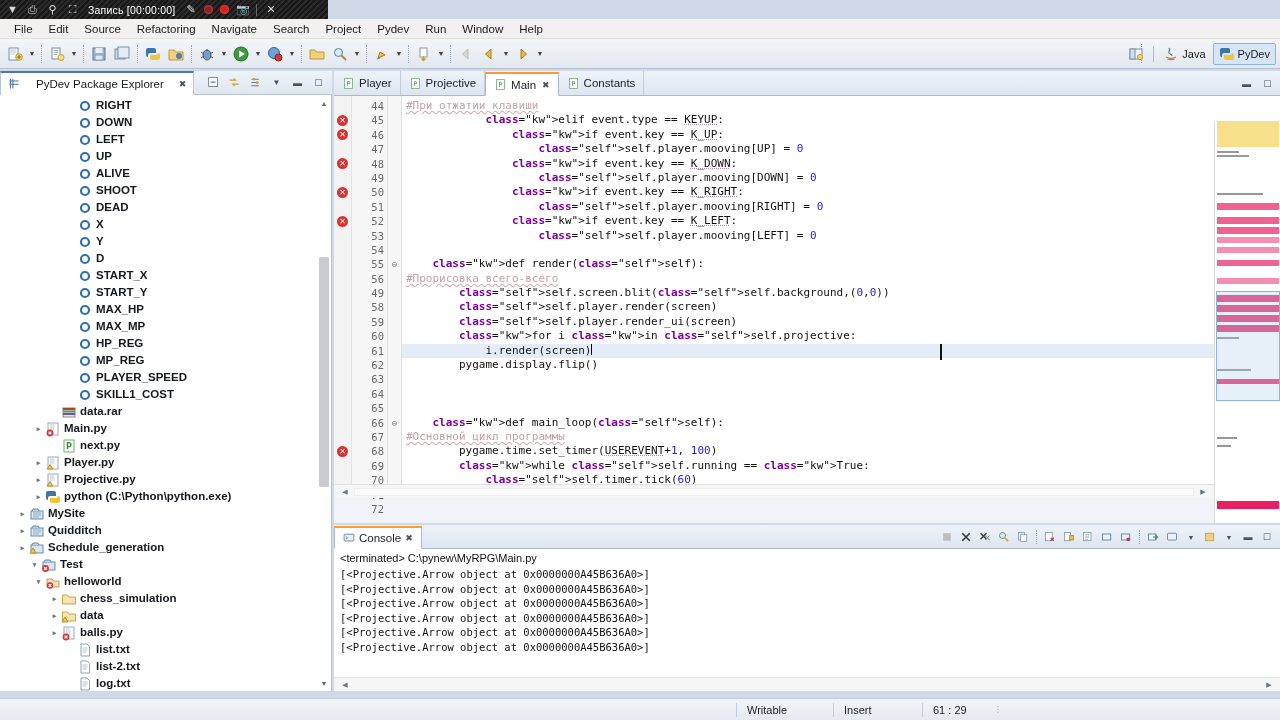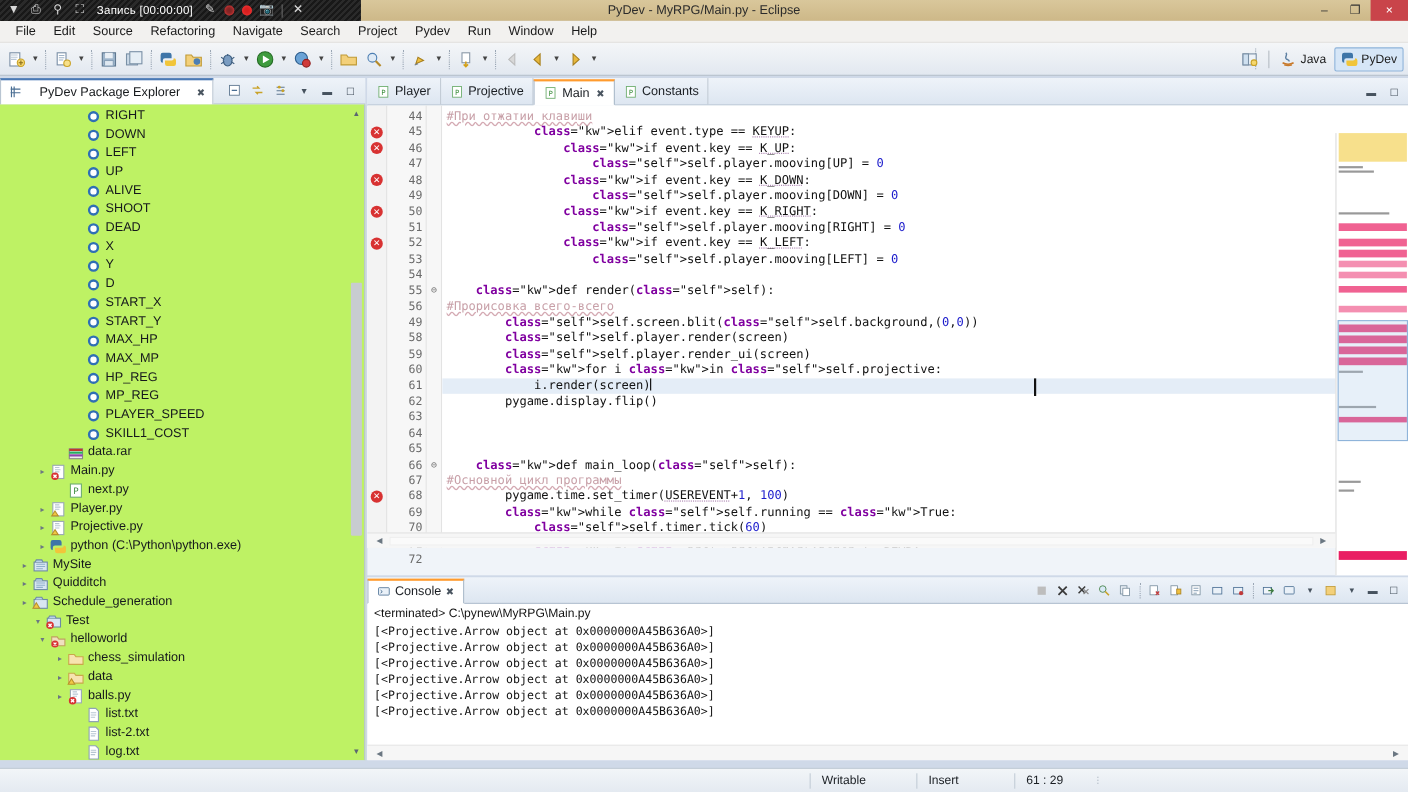--- a/index.html
+++ b/index.html
@@ -84,22 +84,23 @@
                  display: flex; align-items: center; position: relative;
                  border-bottom: 1px solid #b9c5d2; }
   .view-tab { display: flex; align-items: center; gap: 15px; height: 24px;
               padding: 0 7px; font-size: 11.5px; color: #16191c;
               background: #fff; border: 1px solid #b9c5d2; border-bottom: none;
               border-top: 2px solid #4a79b5; }
   .view-tools { position: absolute; right: 4px; display: flex; align-items: center; gap: 2px; }
   .vt-btn { width: 19px; height: 19px; display: flex; align-items: center; justify-content: center; }
   .tree {
     position: absolute; left: 0; top: 24px; width: 332px; height: 596px;
-    background: #bef264; overflow: hidden; padding-top: 2px;
+    background: #ffffff; overflow: hidden; padding-top: 2px;
     border-right: 1px solid #b9c5d2;
+    font-weight: bold;
   }
   .tnode { display: flex; align-items: center; height: 17px; font-size: 11.5px;
            color: #15181c; white-space: nowrap; }
   .twist { width: 13px; height: 17px; display: flex; align-items: center;
            justify-content: center; font-size: 7px; color: #6b7782; }
   .ticon { width: 16px; height: 16px; margin-right: 3px; display: flex;
            align-items: center; justify-content: center; flex: 0 0 16px; }
   .tlabel { line-height: 17px; }
   .tree-vscroll { position: absolute; right: 2px; top: 26px; width: 12px; height: 592px; }
   .tvs-up, .tvs-dn { position: absolute; width: 12px; height: 12px; font-size: 7px;
@@ -195,28 +196,20 @@
              justify-content: center; color: #9aa6b2; font-size: 8px; letter-spacing: 0; }
   .sb-spacer { flex: 1; }
   .text-cursor { position: absolute; left: 940px; top: 344px; width: 2px; height: 16px;
                  background: #111; }
 </style>
 </head>
 <body>
 
 <div id="app">
 
-  <div class="titlebar">
-    <span class="title-text">PyDev - MyRPG/Main.py - Eclipse</span>
-    <div class="win-ctl">
-      <div class="win-btn">–</div>
-      <div class="win-btn">❐</div>
-      <div class="win-btn close">×</div>
-    </div>
-  </div>
 
   <div class="rec-bar">
     <span class="rec-ico">▼</span>
     <span class="rec-ico">⎙</span>
     <span class="rec-ico">⚲</span>
     <span class="rec-ico">⛶</span>
     <span class="rec-label">Запись [00:00:00]</span>
     <span class="rec-ico">✎</span>
     <span class="dot-red dim"></span>
     <span class="dot-red"></span>

